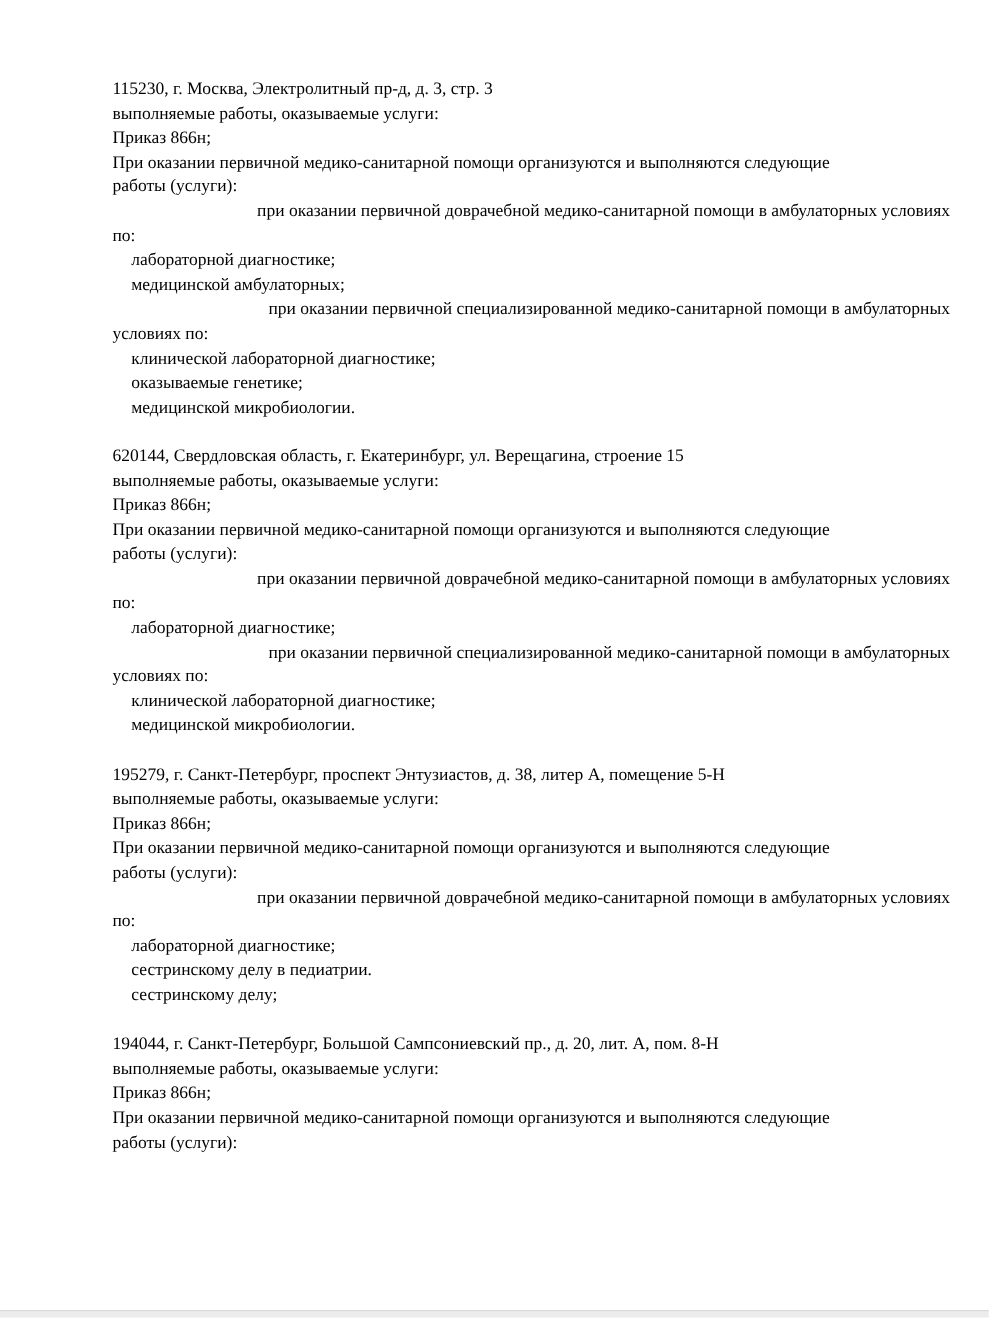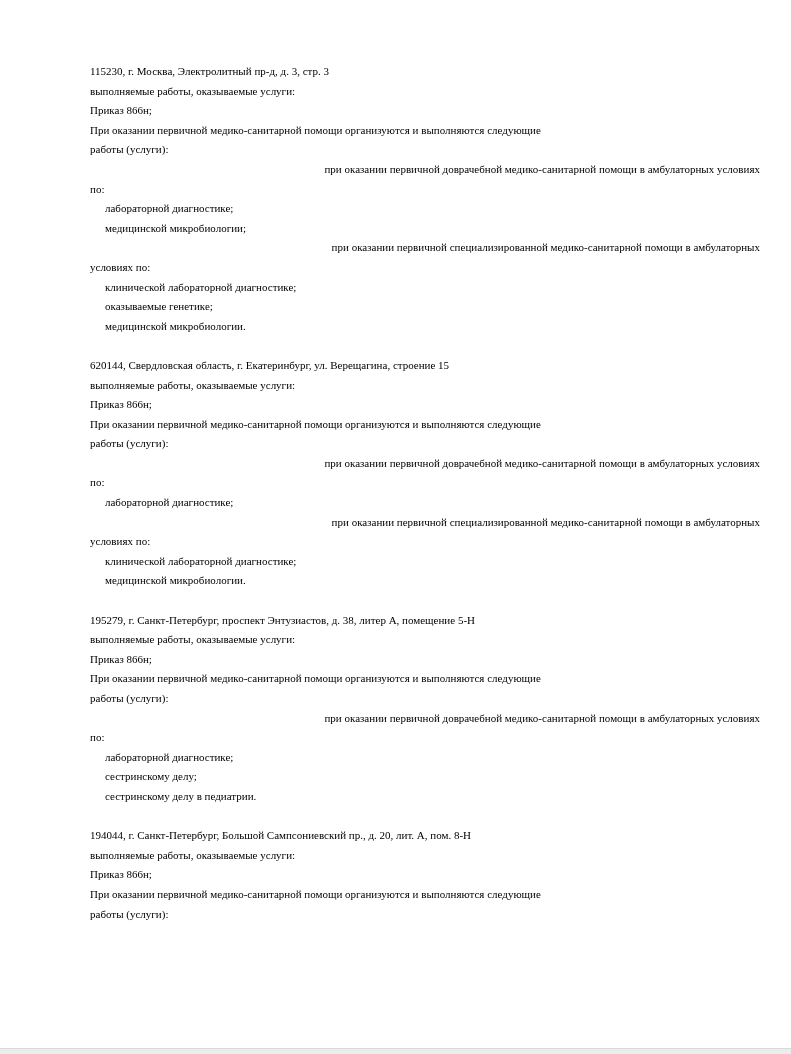--- a/index.html
+++ b/index.html
@@ -11,21 +11,21 @@
     height: 1054px;
     position: relative;
     overflow: hidden;
     font-family: "Liberation Serif", "DejaVu Serif", serif;
   }
   .doc {
     position: absolute;
     top: 62px;
     left: 90px;
     width: 670px;
-    font-size: 11px;
+    font-size: 14px;
     line-height: 19.6px;
   }
   .block {
     margin: 0 0 19.6px 0;
   }
   .line {
     white-space: pre;
   }
   .indent-0 { padding-left: 0; }
   .indent-1 { padding-left: 7px; text-align: right; }
@@ -46,21 +46,21 @@
 <div class="doc" id="doc">
     <div class="block">
       <div class="line indent-0">115230, г. Москва, Электролитный пр-д, д. 3, стр. 3</div>
       <div class="line indent-0">выполняемые работы, оказываемые услуги:</div>
       <div class="line indent-0">Приказ 866н;</div>
       <div class="line indent-0">При оказании первичной медико-санитарной помощи организуются и выполняются следующие</div>
       <div class="line indent-0">работы (услуги):</div>
       <div class="line indent-1">при оказании первичной доврачебной медико-санитарной помощи в амбулаторных условиях</div>
       <div class="line indent-0">по:</div>
       <div class="line indent-2">лабораторной диагностике;</div>
-      <div class="line indent-2">медицинской микробиологии;</div>
+      <div class="line indent-2">медицинской амбулаторных;</div>
       <div class="line indent-1">при оказании первичной специализированной медико-санитарной помощи в амбулаторных</div>
       <div class="line indent-0">условиях по:</div>
       <div class="line indent-2">клинической лабораторной диагностике;</div>
       <div class="line indent-2">оказываемые генетике;</div>
       <div class="line indent-2">медицинской микробиологии.</div>
     </div>
     <div class="block">
       <div class="line indent-0">620144, Свердловская область, г. Екатеринбург, ул. Верещагина, строение 15</div>
       <div class="line indent-0">выполняемые работы, оказываемые услуги:</div>
       <div class="line indent-0">Приказ 866н;</div>
@@ -76,22 +76,22 @@
     </div>
     <div class="block">
       <div class="line indent-0">195279, г. Санкт-Петербург, проспект Энтузиастов, д. 38, литер А, помещение 5-Н</div>
       <div class="line indent-0">выполняемые работы, оказываемые услуги:</div>
       <div class="line indent-0">Приказ 866н;</div>
       <div class="line indent-0">При оказании первичной медико-санитарной помощи организуются и выполняются следующие</div>
       <div class="line indent-0">работы (услуги):</div>
       <div class="line indent-1">при оказании первичной доврачебной медико-санитарной помощи в амбулаторных условиях</div>
       <div class="line indent-0">по:</div>
       <div class="line indent-2">лабораторной диагностике;</div>
+      <div class="line indent-2">сестринскому делу в педиатрии.</div>
       <div class="line indent-2">сестринскому делу;</div>
-      <div class="line indent-2">сестринскому делу в педиатрии.</div>
     </div>
     <div class="block">
       <div class="line indent-0">194044, г. Санкт-Петербург, Большой Сампсониевский пр., д. 20, лит. А, пом. 8-Н</div>
       <div class="line indent-0">выполняемые работы, оказываемые услуги:</div>
       <div class="line indent-0">Приказ 866н;</div>
       <div class="line indent-0">При оказании первичной медико-санитарной помощи организуются и выполняются следующие</div>
       <div class="line indent-0">работы (услуги):</div>
     </div>
   </div>
 <div class="hscroll" style="background: rgb(236, 236, 236); border-top-color: rgb(217, 217, 217);"></div>

